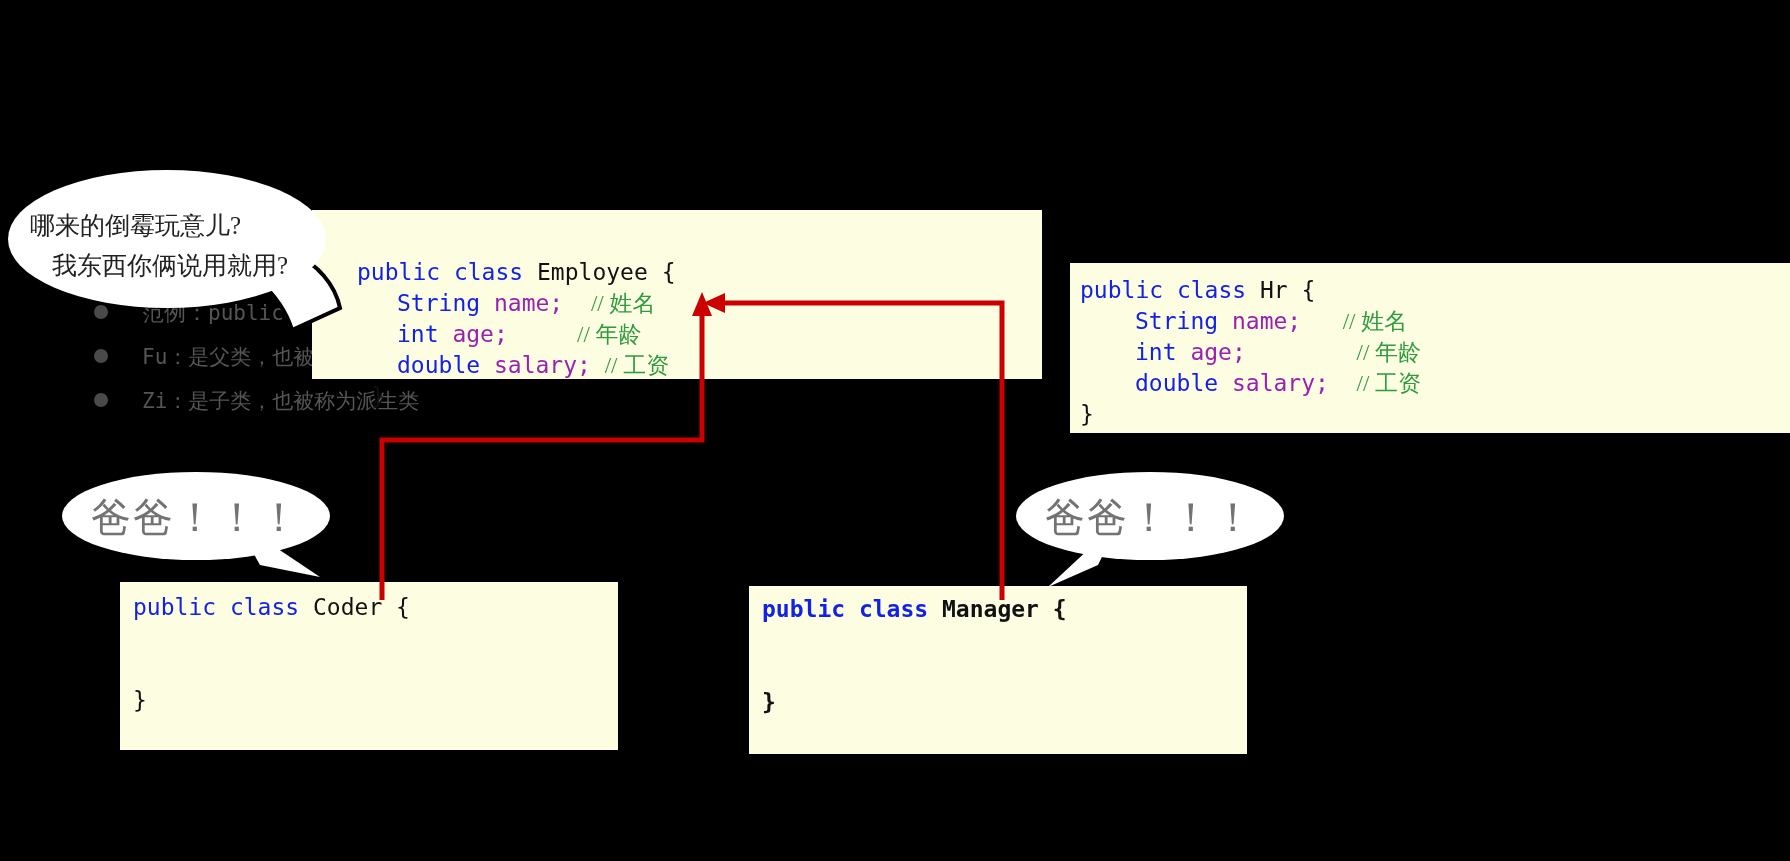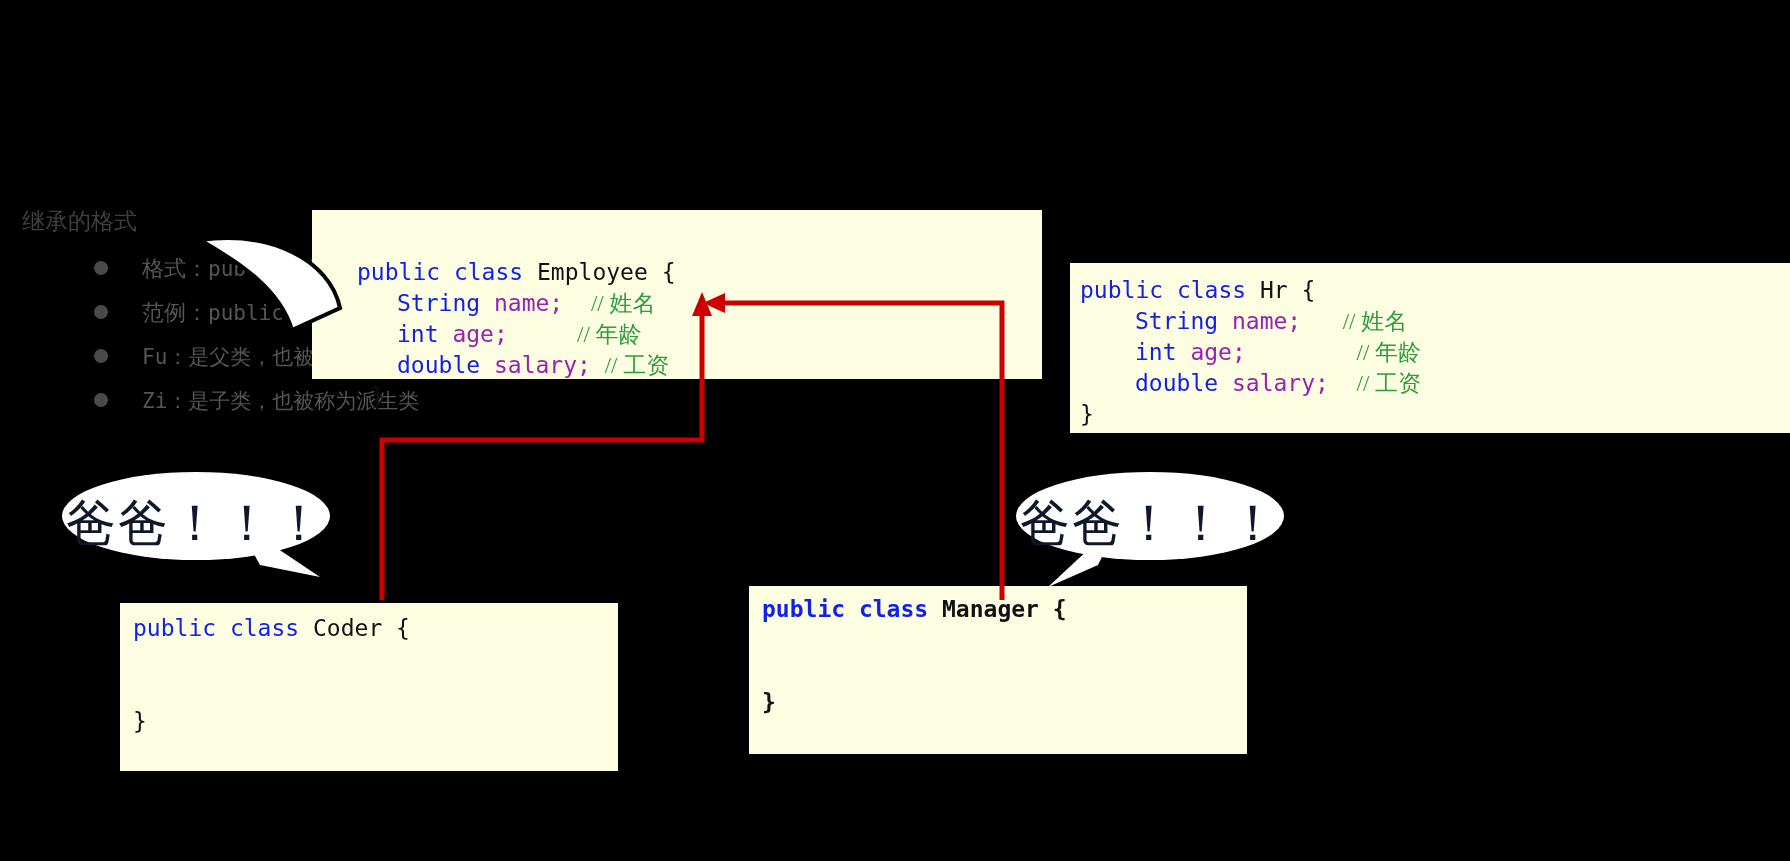--- a/index.html
+++ b/index.html
@@ -118,21 +118,21 @@
   }
   #box-hr {
     left: 1070px;
     top: 263px;
     width: 720px;
     height: 170px;
     padding: 12px 4px 0 10px;
   }
   #box-coder {
     left: 120px;
-    top: 603px;
+    top: 582px;
     width: 498px;
     height: 168px;
     padding: 10px 0 0 13px;
   }
   #box-manager {
     left: 749px;
     top: 586px;
     width: 498px;
     height: 168px;
     padding: 8px 0 0 13px;
@@ -197,23 +197,23 @@
     left: 1016px;
     top: 472px;
     width: 268px;
     height: 88px;
     z-index: 6;
   }
   .bubble-strong {
     position: absolute;
     left: 0; right: 0;
     top: 18px;
-    font-size: 50px;
+    font-size: 40px;
     letter-spacing: 2px;
-    color: #0f172a;
+    color: #737373;
     font-family: "Liberation Serif", serif;
   }
 </style>
 </head>
 <body>
 
 <div class="stage">
 
 
 
@@ -254,20 +254,26 @@
     <path d="M 382,600 L 382,440 L 702,440 L 702,312" fill="none" stroke="#CC0000" stroke-width="5"></path>
     <polygon points="702,292 692,316 712,316" fill="#CC0000"></polygon>
 
     <path d="M 1002,600 L 1002,303 L 723,303" fill="none" stroke="#CC0000" stroke-width="5"></path>
     <polygon points="703,303 725,293 725,313" fill="#CC0000"></polygon>
   </svg>
 
   <svg class="bubble-tail" style="left:180px; top:230px; width:200px; height:130px;" viewBox="0 0 200 130">
     <path d="M 20,10 C 90,0 150,30 160,78 L 112,100 C 100,60 62,34 20,10 Z" fill="#FFFFFF" stroke="#000000" stroke-width="4"></path>
   </svg>
+  <div class="bubble" id="bubble-boss">
+    <div class="btext">
+      <span>哪来的倒霉玩意儿?</span>
+      <span class="l2">我东西你俩说用就用?</span>
+    </div>
+  </div>
 
   <svg class="bubble-tail" style="left:230px; top:515px; width:110px; height:80px;" viewBox="0 0 110 80">
     <path d="M 5,5 L 90,62 L 30,50 Z" fill="#FFFFFF"></path>
   </svg>
   <div class="bubble" id="bubble-coder">
     <div class="bubble-strong">爸爸！！！</div>
   </div>
 
   <svg class="bubble-tail" style="left:1020px; top:515px; width:110px; height:80px;" viewBox="0 0 110 80">
     <path d="M 100,5 L 28,72 L 78,50 Z" fill="#FFFFFF"></path>

